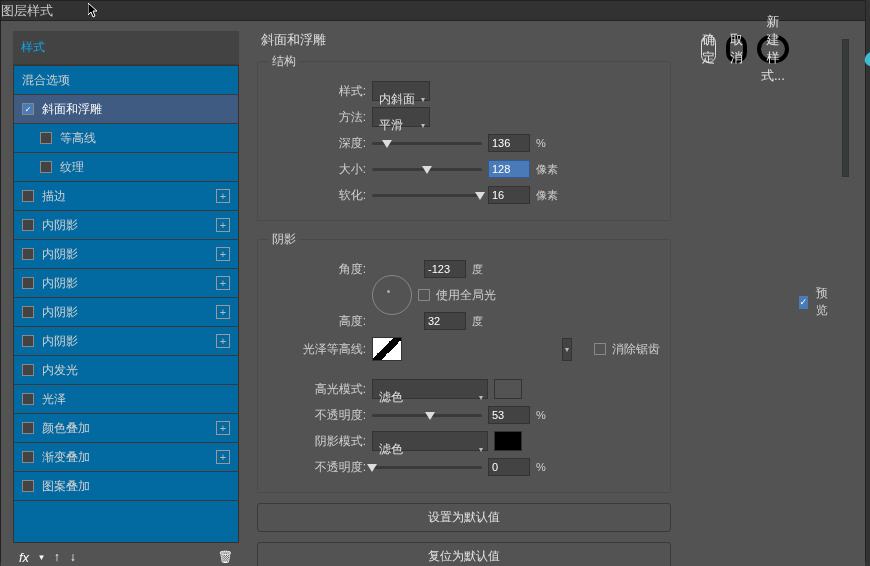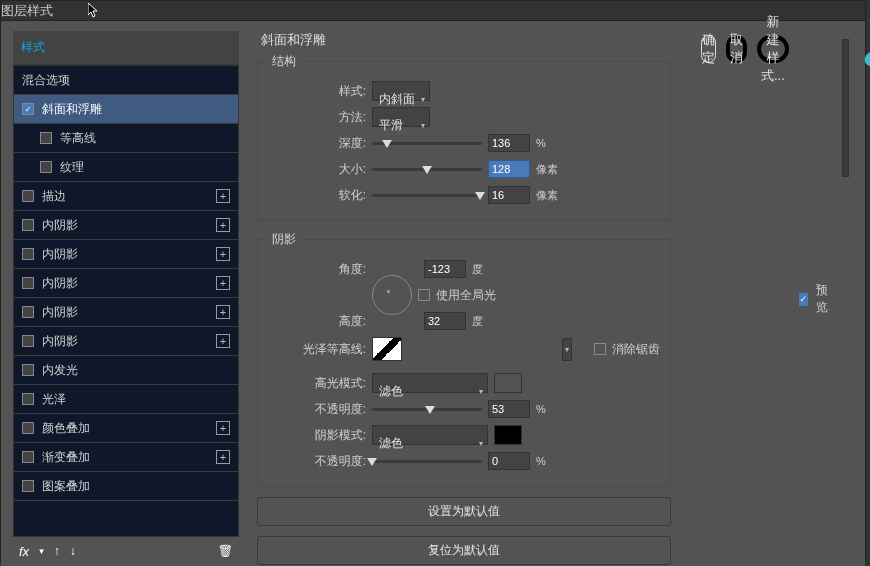--- a/index.html
+++ b/index.html
@@ -34,21 +34,21 @@
       background: #535353;
     }
     
     .sidebar {
       width: 250px;
       padding: 10px 12px;
       display: flex;
       flex-direction: column;
     }
     .styles-box {
-      background: #0f172a;
+      background: #0369a1;
       border: 1px solid #333;
       flex: 1;
       display: flex;
       flex-direction: column;
       overflow: hidden;
     }
     .styles-header {
       padding: 8px 8px;
       color: #0ea5e9;
       background: #434343;
@@ -436,21 +436,21 @@
           <span class="unit">度</span>
         </div>
         <div class="row" style="height:30px">
           <span class="lbl">光泽等高线:</span>
           <div class="contour-swatch"></div>
           <span class="chev" style="border:1px solid #333;padding:6px 2px;background:#434343;">▾</span>
           <span style="width:10px"></span>
           <span class="cb" style="width:12px;height:12px;border:1px solid #888;"></span>
           <span>消除锯齿</span>
         </div>
-        <div class="row" style="margin-top:6px">
+        <div class="row" style="margin-top:12px">
           <span class="lbl">高光模式:</span>
           <div class="select wide">
             <span>滤色</span>
             <span class="chev">▾</span>
           </div>
           <div class="swatch" style="#26b9f0"></div>
         </div>
         <div class="row">
           <span class="lbl">不透明度:</span>
           <div class="slider-track">

